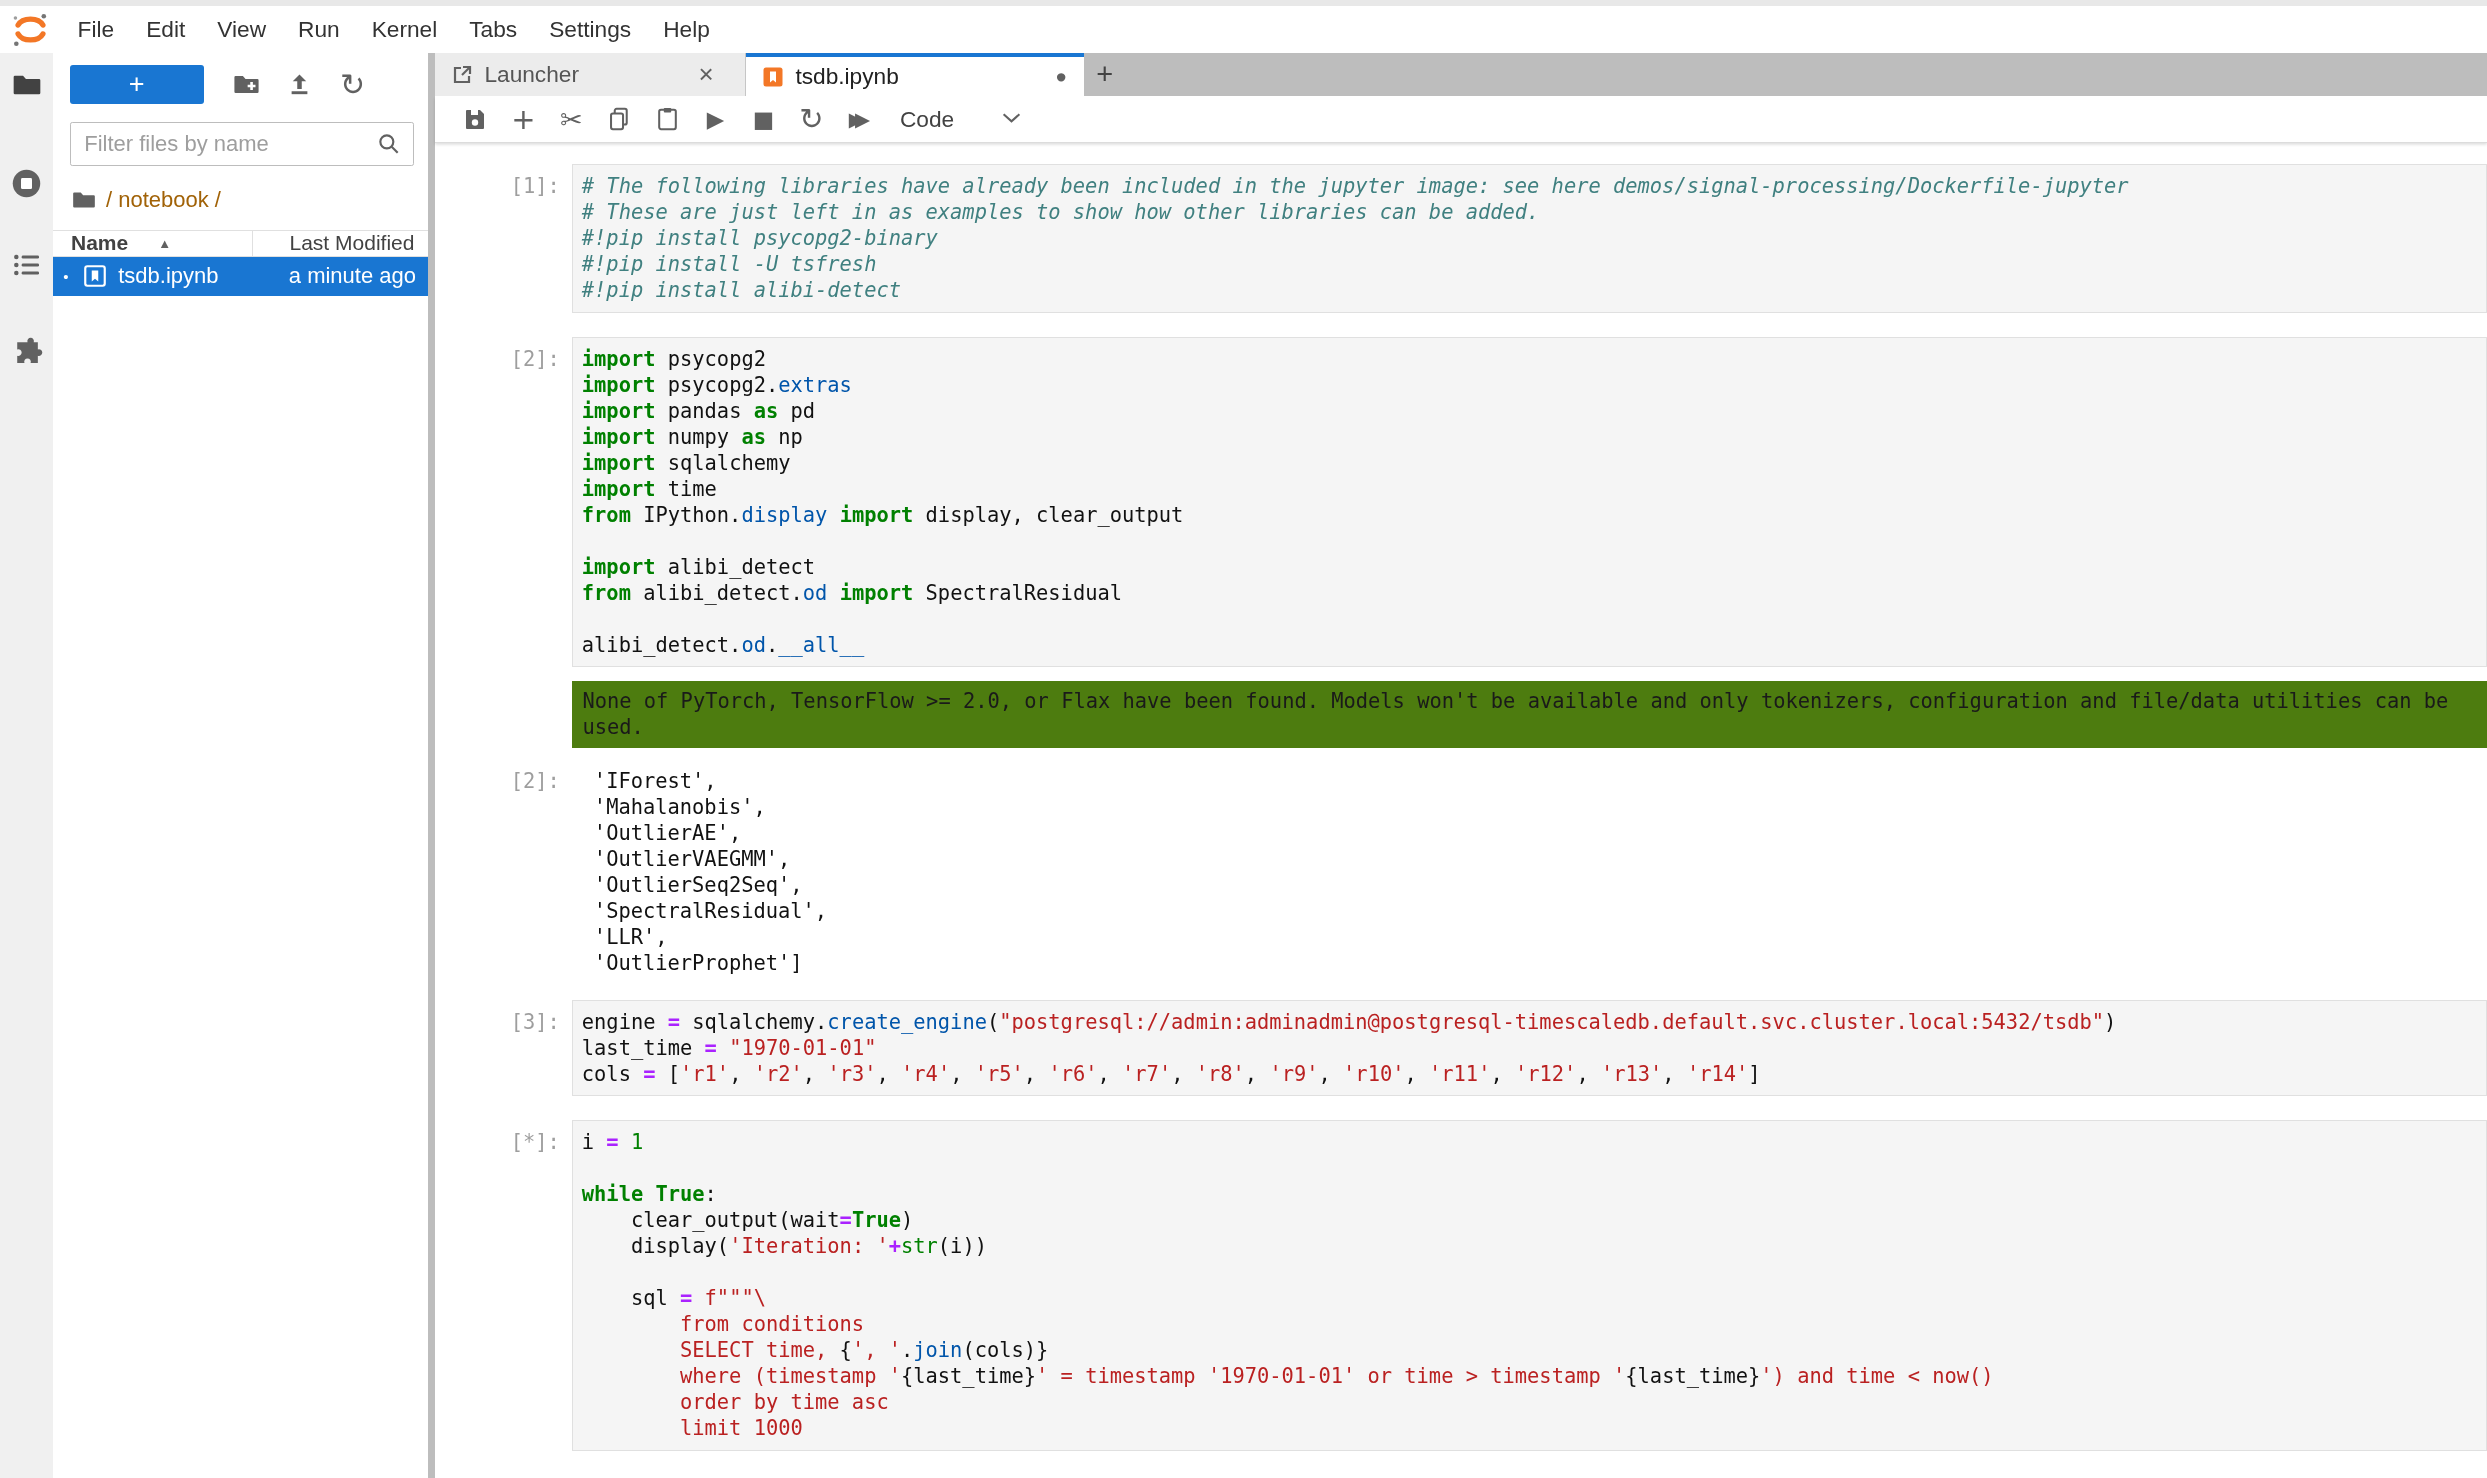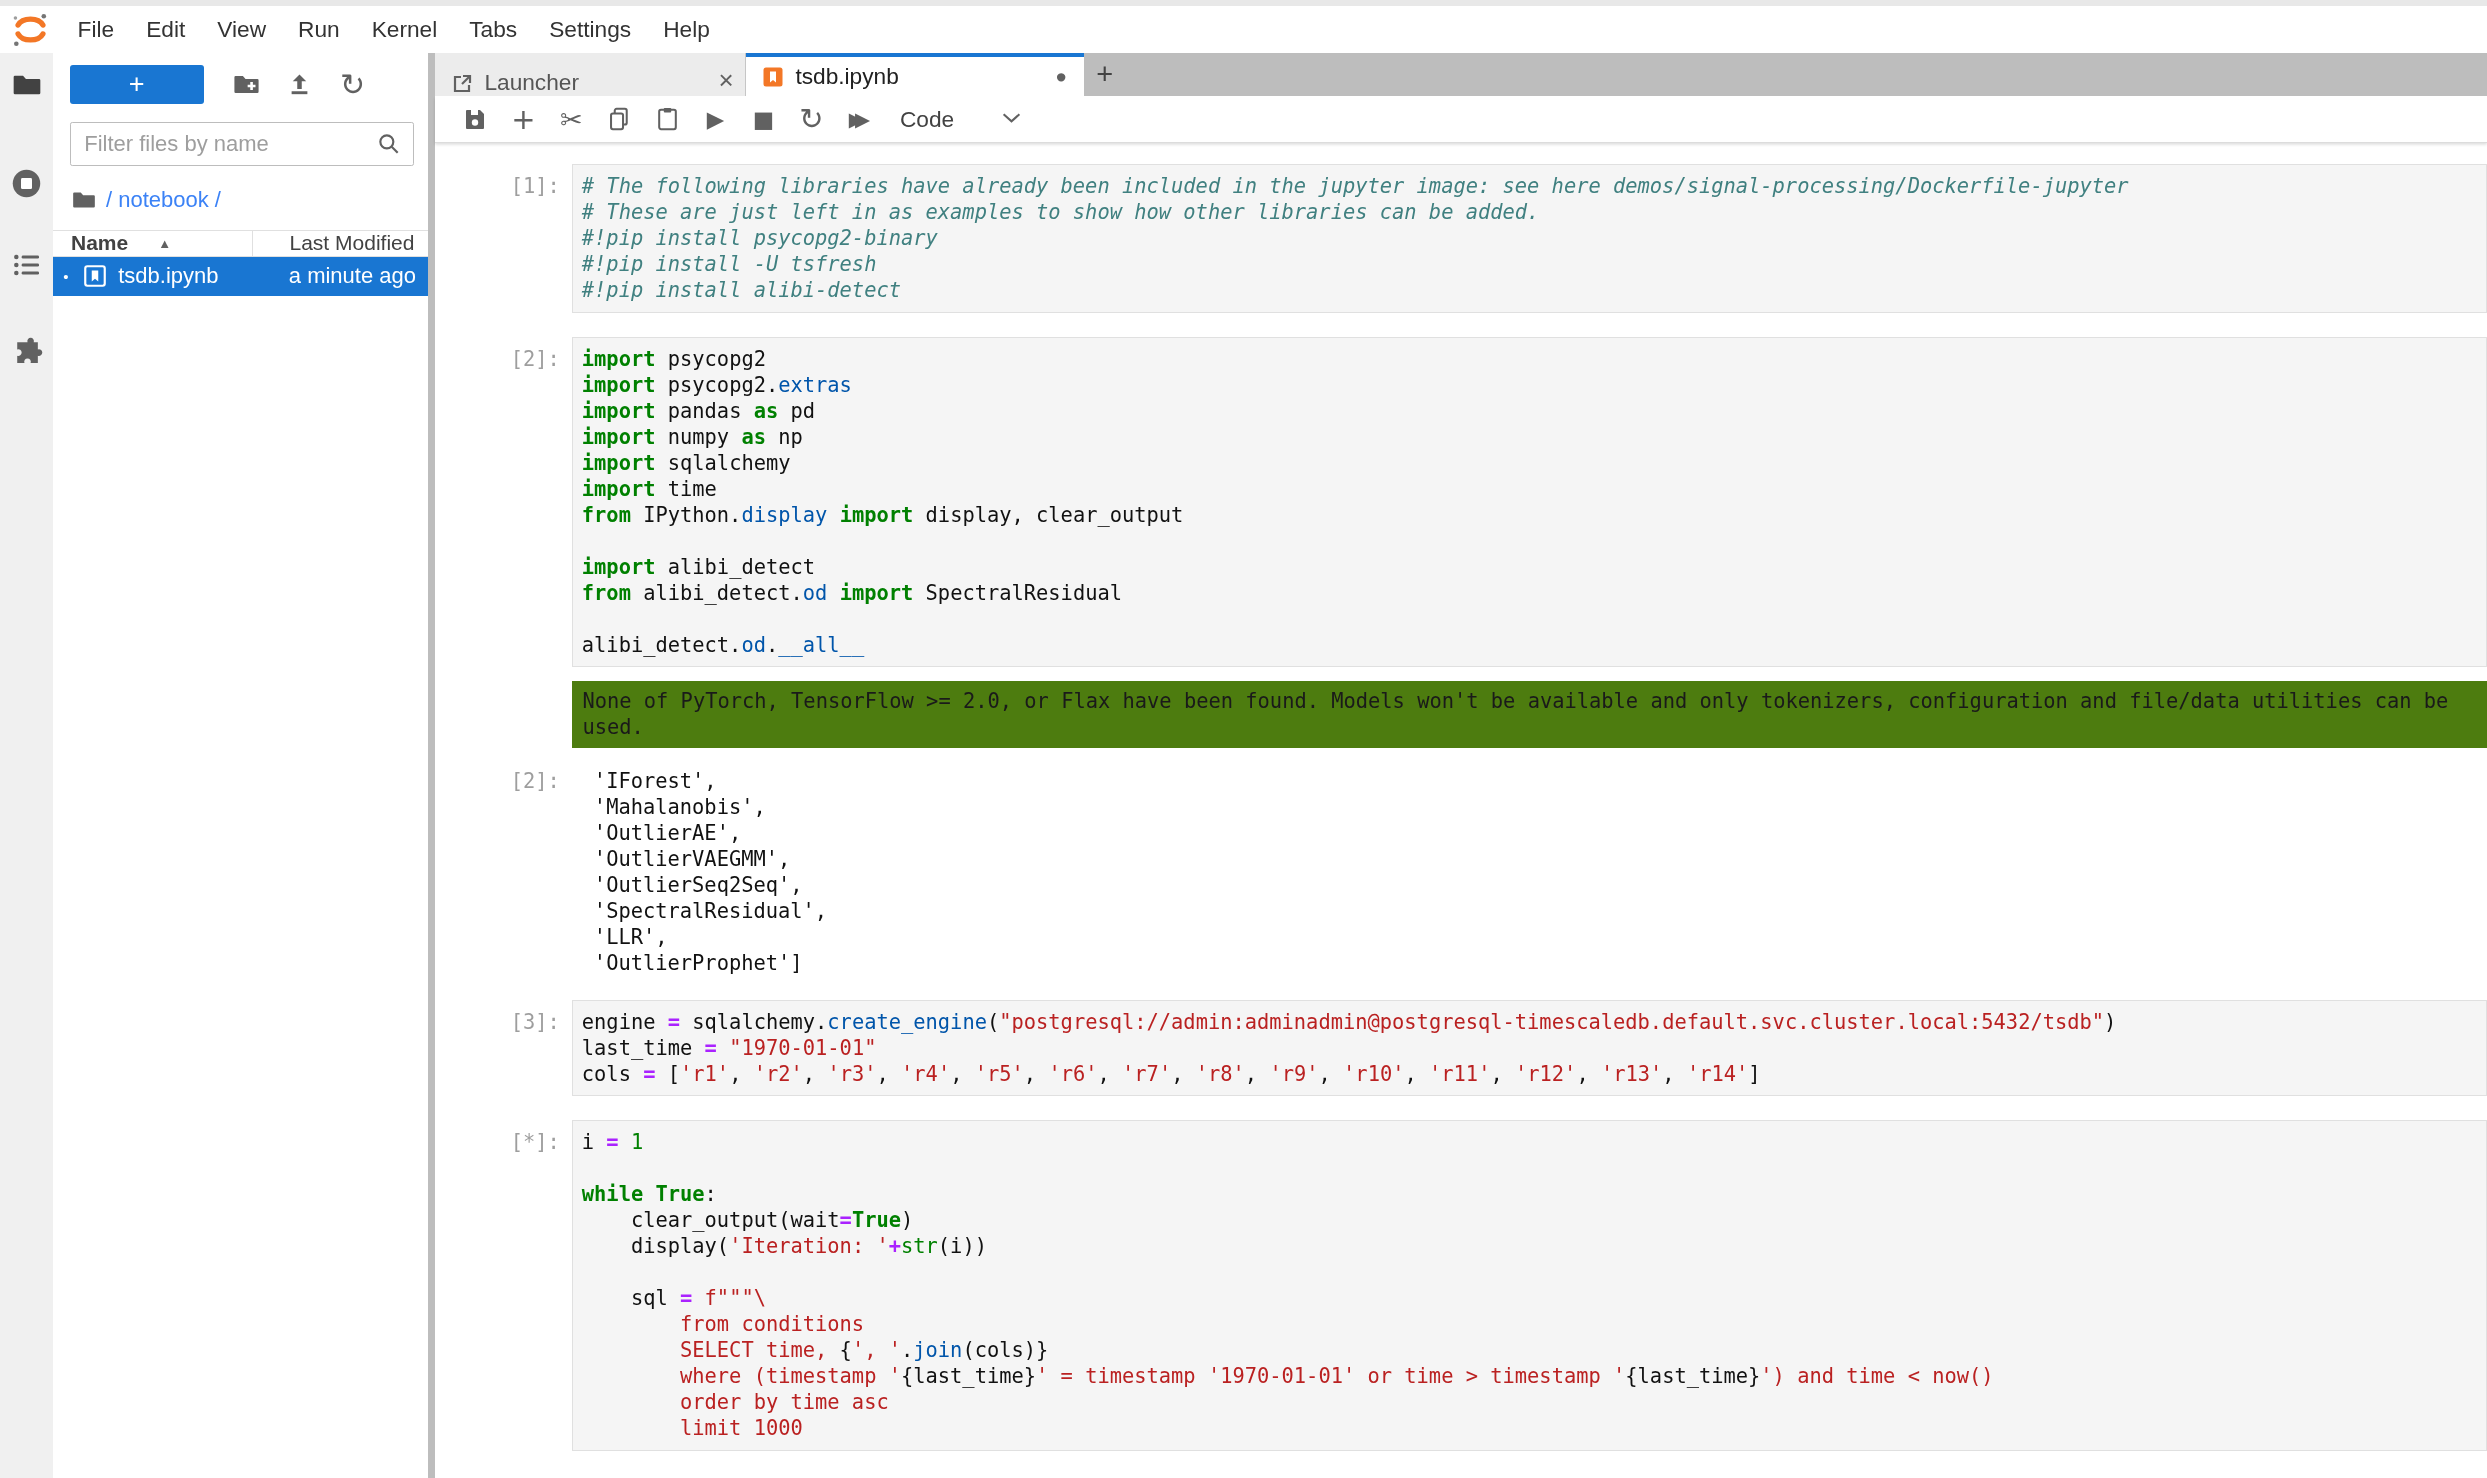--- a/index.html
+++ b/index.html
@@ -23,38 +23,38 @@
   .fb-toolbar { display:flex; align-items:center; padding:12px 13.6px 10.6px 16.6px; gap:0; }
   .new-launcher { width:134px; height:39px; background:#1976d2; border:none; border-radius:3px;
       color:#fff; font-size:27px; line-height:27px; }
   .fb-tool { width:53px; height:39px; display:flex; align-items:center; justify-content:center; color:#616161; }
   .fb-filterwrap { margin:7.6px 15px 0 16.6px; position:relative; }
   .fb-filter { width:344px; height:44px; border:1.5px solid #bdbdbd; border-radius:2.3px; background:#fff;
       font-size:22px; color:#555; padding:0 45px 0 13.6px; outline:none;
       font-family:"Liberation Sans","DejaVu Sans",sans-serif; }
   .fb-filter::placeholder { color:#9e9e9e; }
   .fb-search-ic { position:absolute; right:10.6px; top:9px; }
-  .fb-breadcrumb { display:flex; align-items:center; gap:9px; padding:21px 0 16.6px 18px; color:#3b82f6; font-size:22px; }
+  .fb-breadcrumb { display:flex; align-items:center; gap:9px; padding:21px 0 16.6px 18px; color:#a16207; font-size:22px; }
   .fb-header { display:flex; border-top:0.8px solid #e0e0e0; border-bottom:0.8px solid #e0e0e0; height:27px; align-items:center; font-size:21px; color:#424242; }
   .fb-col-name { width:200px; padding-left:18px; font-weight:bold; display:flex; align-items:center; gap:30px; border-right:0.8px solid #e0e0e0; height:100%; }
   .sort-arrow { font-size:13px; color:#616161; }
   .fb-col-mod { flex:1; text-align:right; padding-right:13.6px; }
   .fb-row { display:flex; align-items:center; height:39px; background:#1976d2; color:#fff; font-size:22px; }
   .fb-row-dot { width:19.6px; text-align:center; font-size:15px; padding-left:6px; }
   .fb-row-name { flex:1; padding-left:9px; display:flex; align-items:center; gap:10.6px; }
   .fb-row-mod { padding-right:12px; }
 
   .divider { width:6.8px; background:#bdbdbd; cursor:col-resize; }
 
   .workspace { flex:1; display:flex; flex-direction:column; min-width:0; }
 
   
   .tabbar { height:43px; background:#bdbdbd; display:flex; align-items:stretch; }
   .tab { display:flex; align-items:center; font-size:22.7px; }
-  .tab.launcher { width:311px; background:#ececec; color:#555; border-right:1.5px solid #c6c6c6; padding:0 8px 0 15px;align-items:flex-end; }
+  .tab.launcher { width:311px; background:#ececec; color:#555; border-right:1.5px solid #c6c6c6; padding:0 28px 0 15px; }
   .tab.active { width:338px; background:#fff; color:#212121; border-top:4.5px solid #1976d2; padding:0 13.6px 0 15px; }
   .tab-label { flex:1; padding-left:10.6px; white-space:nowrap; overflow:hidden; }
   .tab-close { color:#616161; font-size:26px; padding:0 3px; }
   .tab-dirty { color:#616161; font-size:19.6px; padding:0 3px; }
   .tab-add { width:42px; display:flex; align-items:center; justify-content:center; color:#424242; font-size:29px; }
 
   
   .nbtoolbar { height:47px; background:#fff; display:flex; align-items:center; padding-left:16.6px;
       border-bottom:0.8px solid #dcdcdc; box-shadow:0 1.5px 3px rgba(0,0,0,.14); position:relative; z-index:2; }
   .tb-btn { width:48px; height:36px; display:flex; align-items:center; justify-content:center; color:#616161; }

